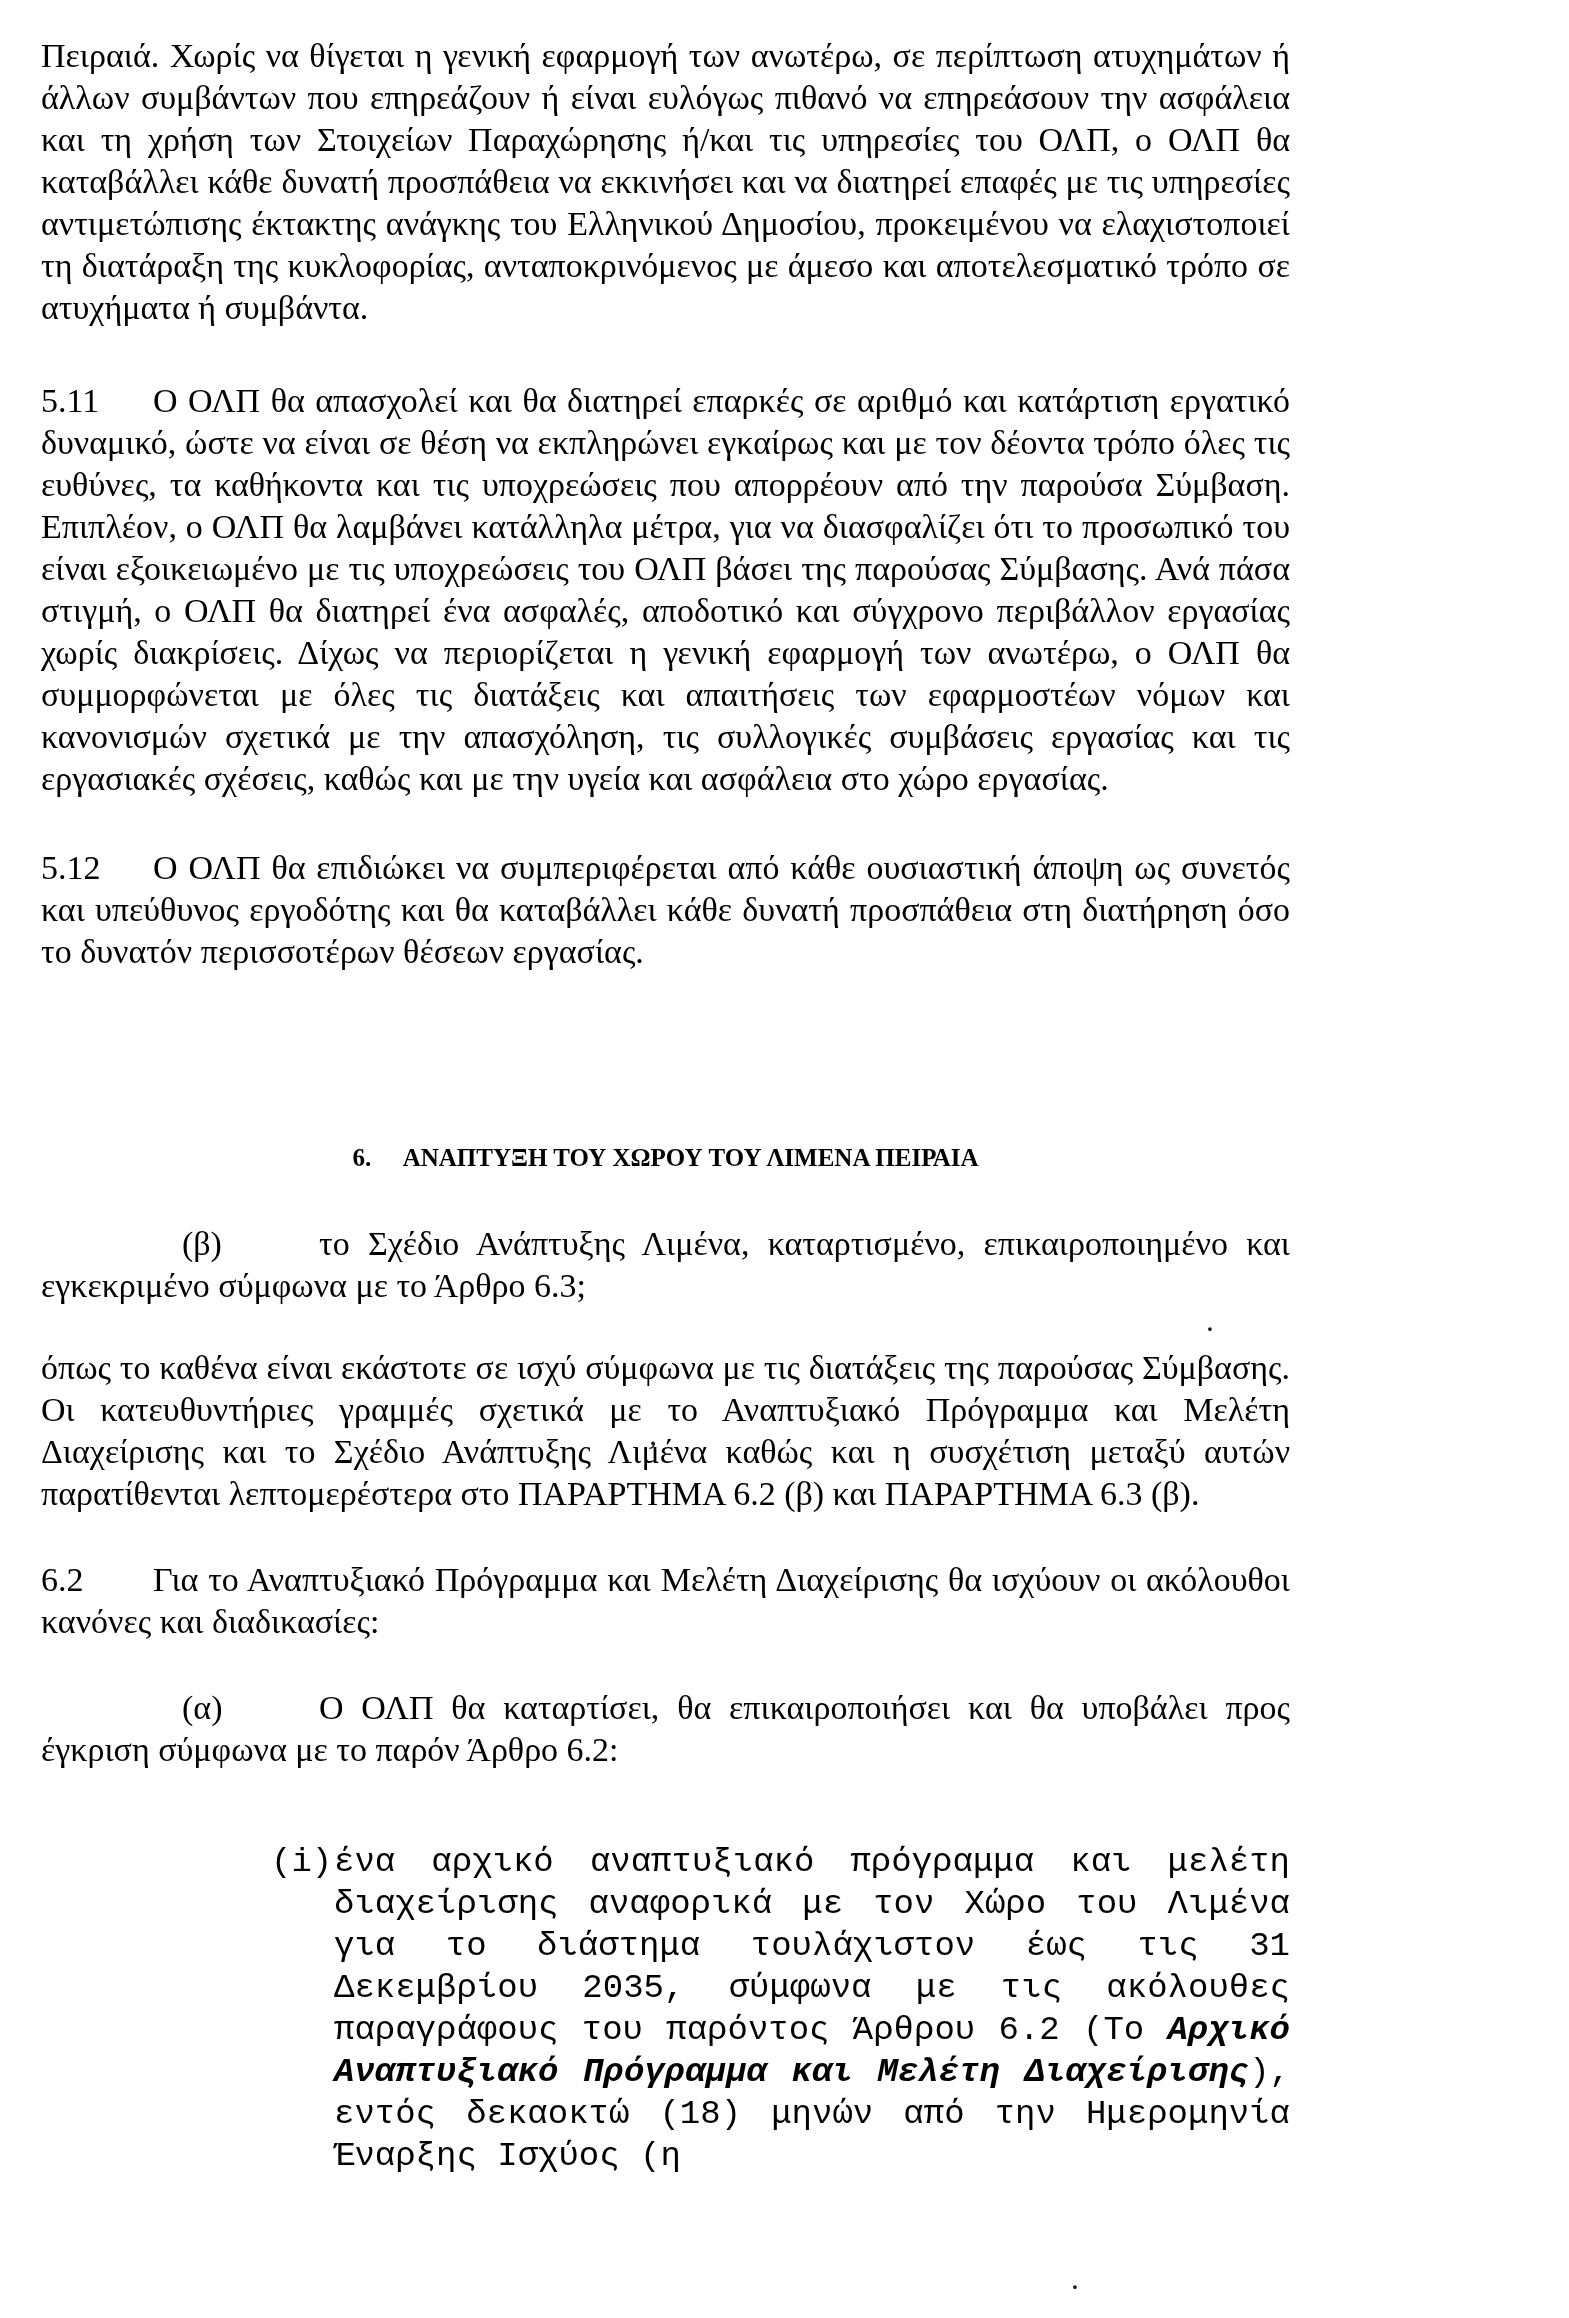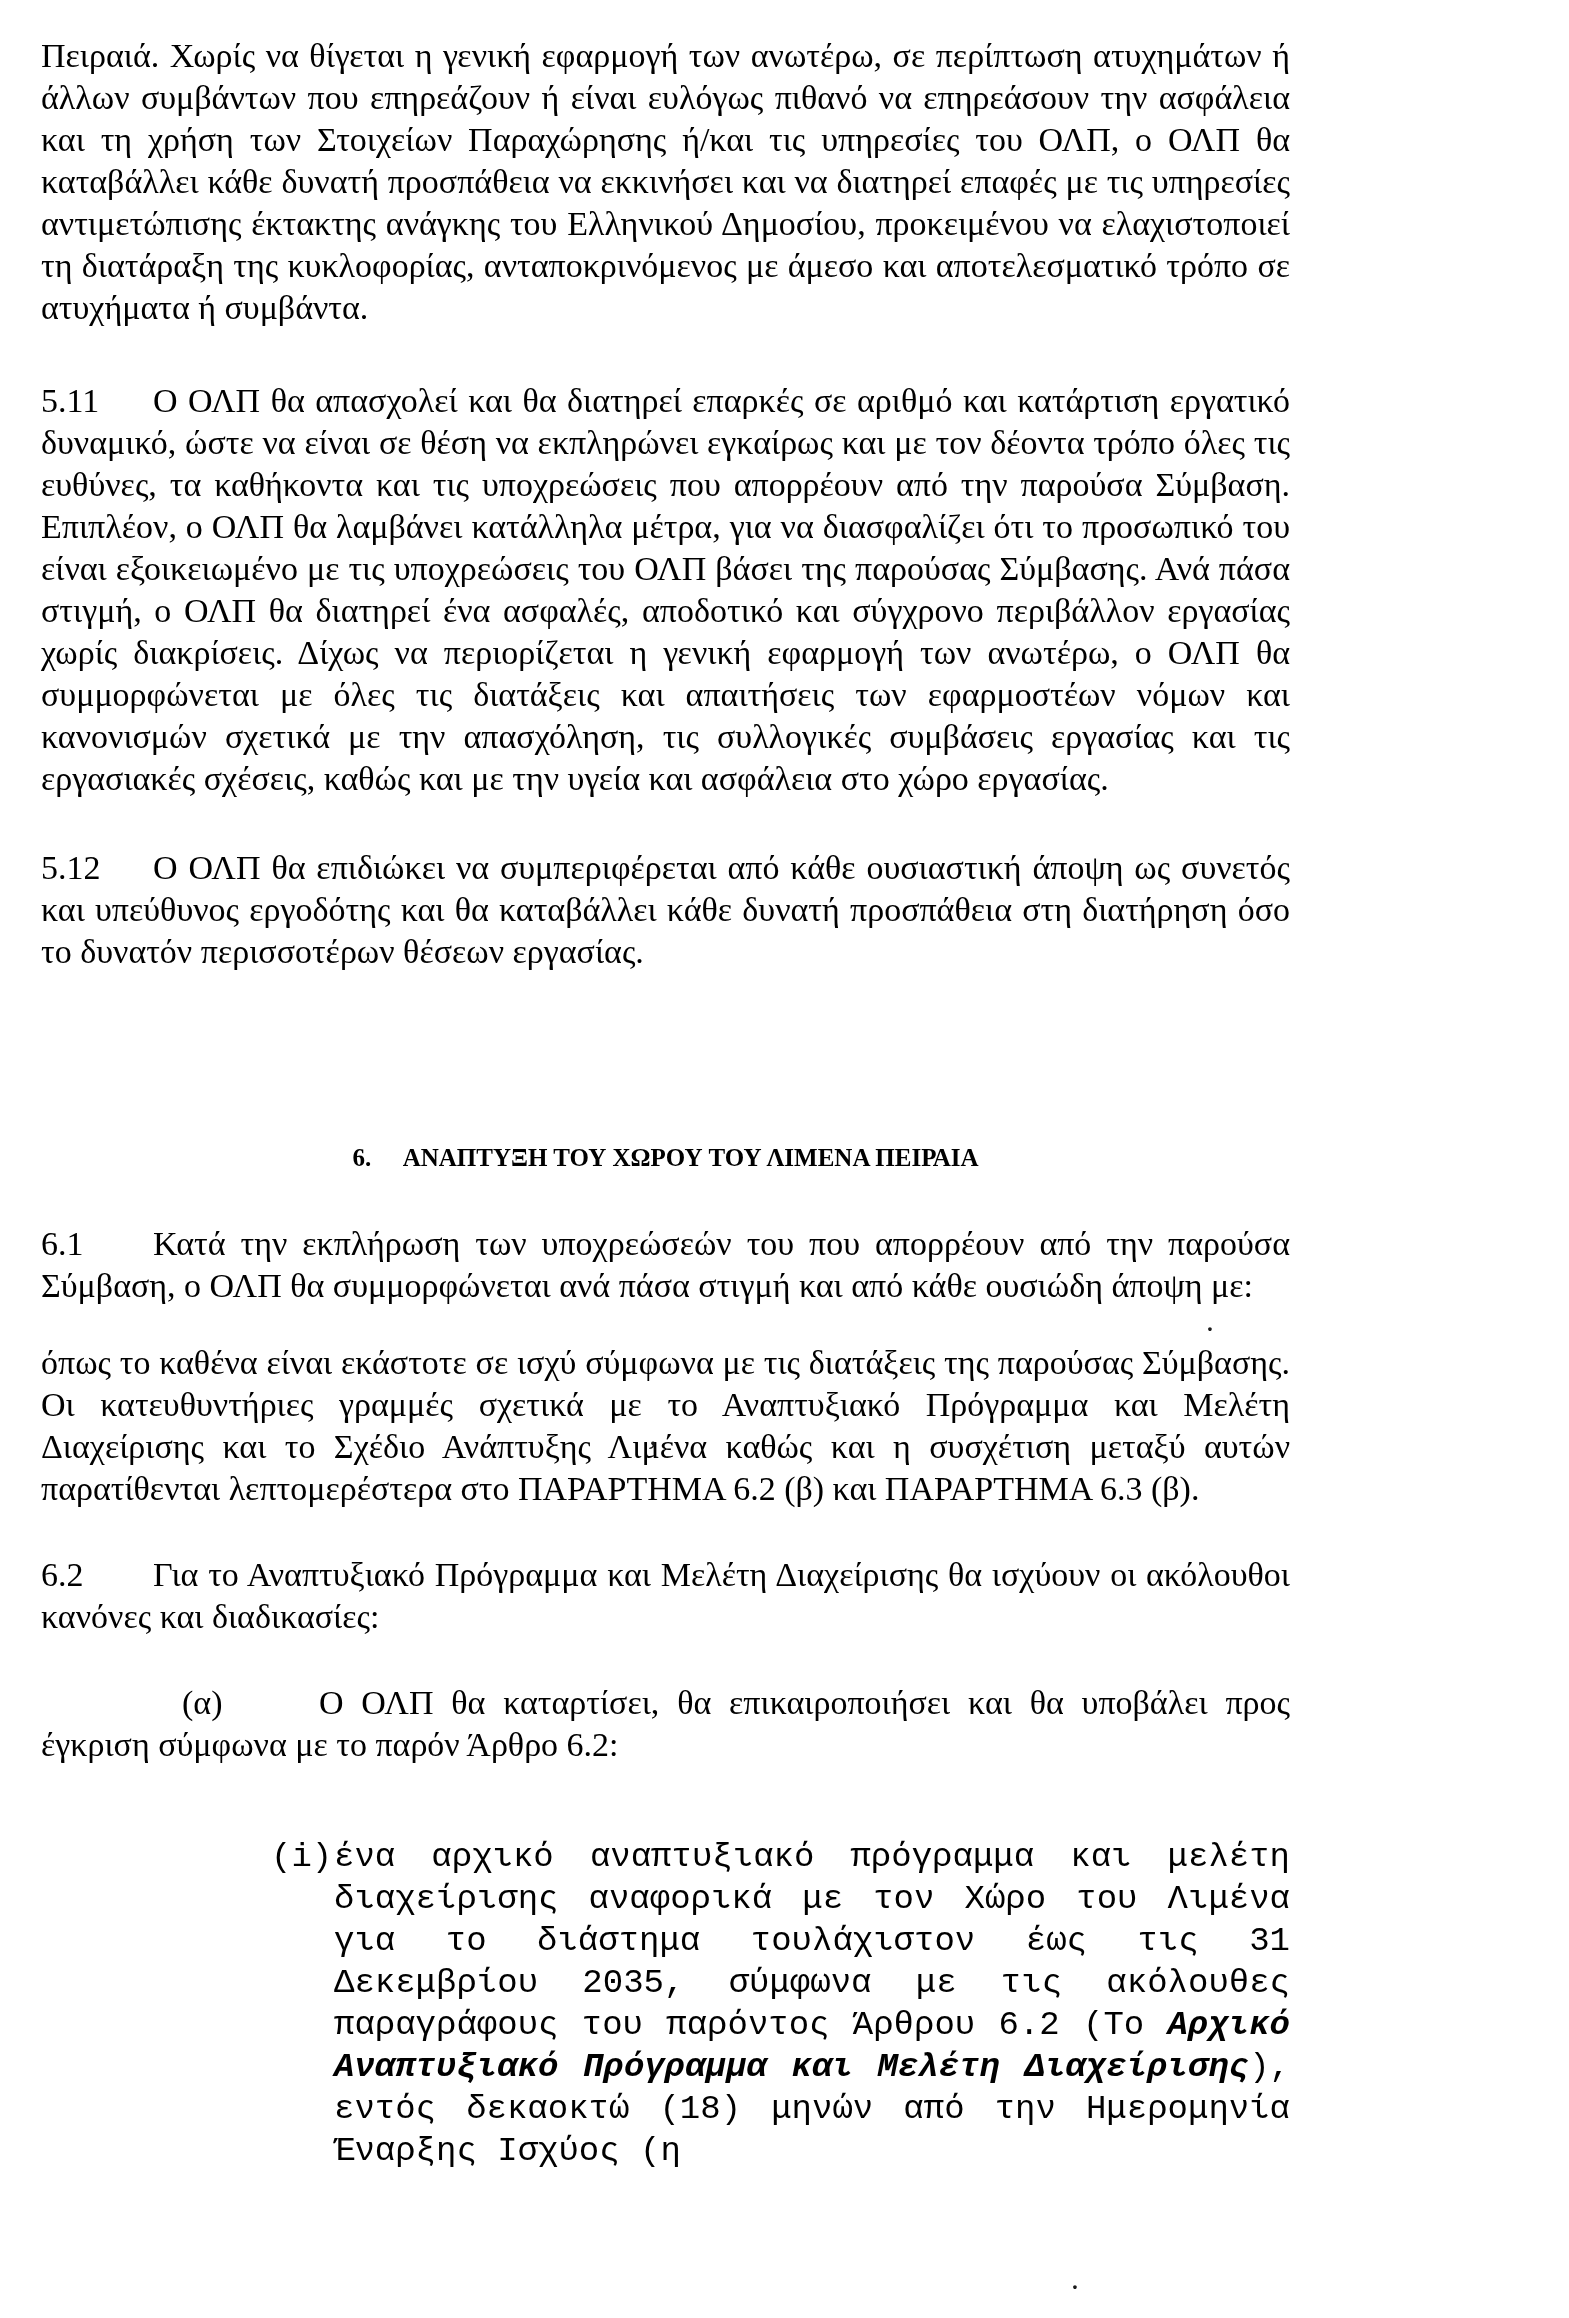--- a/index.html
+++ b/index.html
@@ -61,23 +61,23 @@
 <div class="page">
 
   <p class="para">Πειραιά. Χωρίς να θίγεται η γενική εφαρμογή των ανωτέρω, σε περίπτωση ατυχημάτων ή άλλων συμβάντων που επηρεάζουν ή είναι ευλόγως πιθανό να επηρεάσουν την ασφάλεια και τη χρήση των Στοιχείων Παραχώρησης ή/και τις υπηρεσίες του ΟΛΠ, ο ΟΛΠ θα καταβάλλει κάθε δυνατή προσπάθεια να εκκινήσει και να διατηρεί επαφές με τις υπηρεσίες αντιμετώπισης έκτακτης ανάγκης του Ελληνικού Δημοσίου, προκειμένου να ελαχιστοποιεί τη διατάραξη της κυκλοφορίας, ανταποκρινόμενος με άμεσο και αποτελεσματικό τρόπο σε ατυχήματα ή συμβάντα.</p>
 
   <p class="para s511"><span class="pnum">5.11</span><span>Ο ΟΛΠ θα απασχολεί και θα διατηρεί επαρκές σε αριθμό και κατάρτιση εργατικό δυναμικό, ώστε να είναι σε θέση να εκπληρώνει εγκαίρως και με τον δέοντα τρόπο όλες τις ευθύνες, τα καθήκοντα και τις υποχρεώσεις που απορρέουν από την παρούσα Σύμβαση. Επιπλέον, ο ΟΛΠ θα λαμβάνει κατάλληλα μέτρα, για να διασφαλίζει ότι το προσωπικό του είναι εξοικειωμένο με τις υποχρεώσεις του ΟΛΠ βάσει της παρούσας Σύμβασης. Ανά πάσα στιγμή, ο ΟΛΠ θα διατηρεί ένα ασφαλές, αποδοτικό και σύγχρονο περιβάλλον εργασίας χωρίς διακρίσεις. Δίχως να περιορίζεται η γενική εφαρμογή των ανωτέρω, ο ΟΛΠ θα συμμορφώνεται με όλες τις διατάξεις και απαιτήσεις των εφαρμοστέων νόμων και κανονισμών σχετικά με την απασχόληση, τις συλλογικές συμβάσεις εργασίας και τις εργασιακές σχέσεις, καθώς και με την υγεία και ασφάλεια στο χώρο εργασίας.</span></p>
 
   <p class="para s512"><span class="pnum">5.12</span><span>Ο ΟΛΠ θα επιδιώκει να συμπεριφέρεται από κάθε ουσιαστική άποψη ως συνετός και υπεύθυνος εργοδότης και θα καταβάλλει κάθε δυνατή προσπάθεια στη διατήρηση όσο το δυνατόν περισσοτέρων θέσεων εργασίας.</span></p>
 
   <h2 class="heading"><span class="hnum">6.</span><span>ΑΝΑΠΤΥΞΗ ΤΟΥ ΧΩΡΟΥ ΤΟΥ ΛΙΜΕΝΑ ΠΕΙΡΑΙΑ</span></h2>
 
-  <p class="para s61"><span class="pnum">6.1</span><span>Κατά την εκπλήρωση των υποχρεώσεών του που απορρέουν από την παρούσα Σύμβαση, ο ΟΛΠ θα συμμορφώνεται ανά πάσα στιγμή και από κάθε ουσιώδη άποψη με:</span></p>
 
 
+  <p class="item b"><span class="ilabel">(β)</span><span>το Σχέδιο Ανάπτυξης Λιμένα, καταρτισμένο, επικαιροποιημένο και εγκεκριμένο σύμφωνα με το Άρθρο 6.3;</span></p>
 
   <p class="para p-opws">όπως το καθένα είναι εκάστοτε σε ισχύ σύμφωνα με τις διατάξεις της παρούσας Σύμβασης. Οι κατευθυντήριες γραμμές σχετικά με το Αναπτυξιακό Πρόγραμμα και Μελέτη Διαχείρισης και το Σχέδιο Ανάπτυξης Λιμένα καθώς και η συσχέτιση μεταξύ αυτών παρατίθενται λεπτομερέστερα στο ΠΑΡΑΡΤΗΜΑ 6.2 (β) και ΠΑΡΑΡΤΗΜΑ 6.3 (β).</p>
 
   <p class="para s62"><span class="pnum">6.2</span><span>Για το Αναπτυξιακό Πρόγραμμα και Μελέτη Διαχείρισης θα ισχύουν οι ακόλουθοι κανόνες και διαδικασίες:</span></p>
 
   <p class="item a2"><span class="ilabel">(α)</span><span>Ο ΟΛΠ θα καταρτίσει, θα επικαιροποιήσει και θα υποβάλει προς έγκριση σύμφωνα με το παρόν Άρθρο 6.2:</span></p>
 
   <p class="subitem"><span class="slabel">(i)</span><span>ένα αρχικό αναπτυξιακό πρόγραμμα και μελέτη διαχείρισης αναφορικά με τον Χώρο του Λιμένα για το διάστημα τουλάχιστον έως τις 31 Δεκεμβρίου 2035, σύμφωνα με τις ακόλουθες παραγράφους του παρόντος Άρθρου 6.2 (Το </span><span class="bi">Αρχικό Αναπτυξιακό Πρόγραμμα και Μελέτη Διαχείρισης</span><span>), εντός δεκαοκτώ (18) μηνών από την Ημερομηνία Έναρξης Ισχύος (η</span></p>
 
   <span class="artifact art-dot1">.</span>

